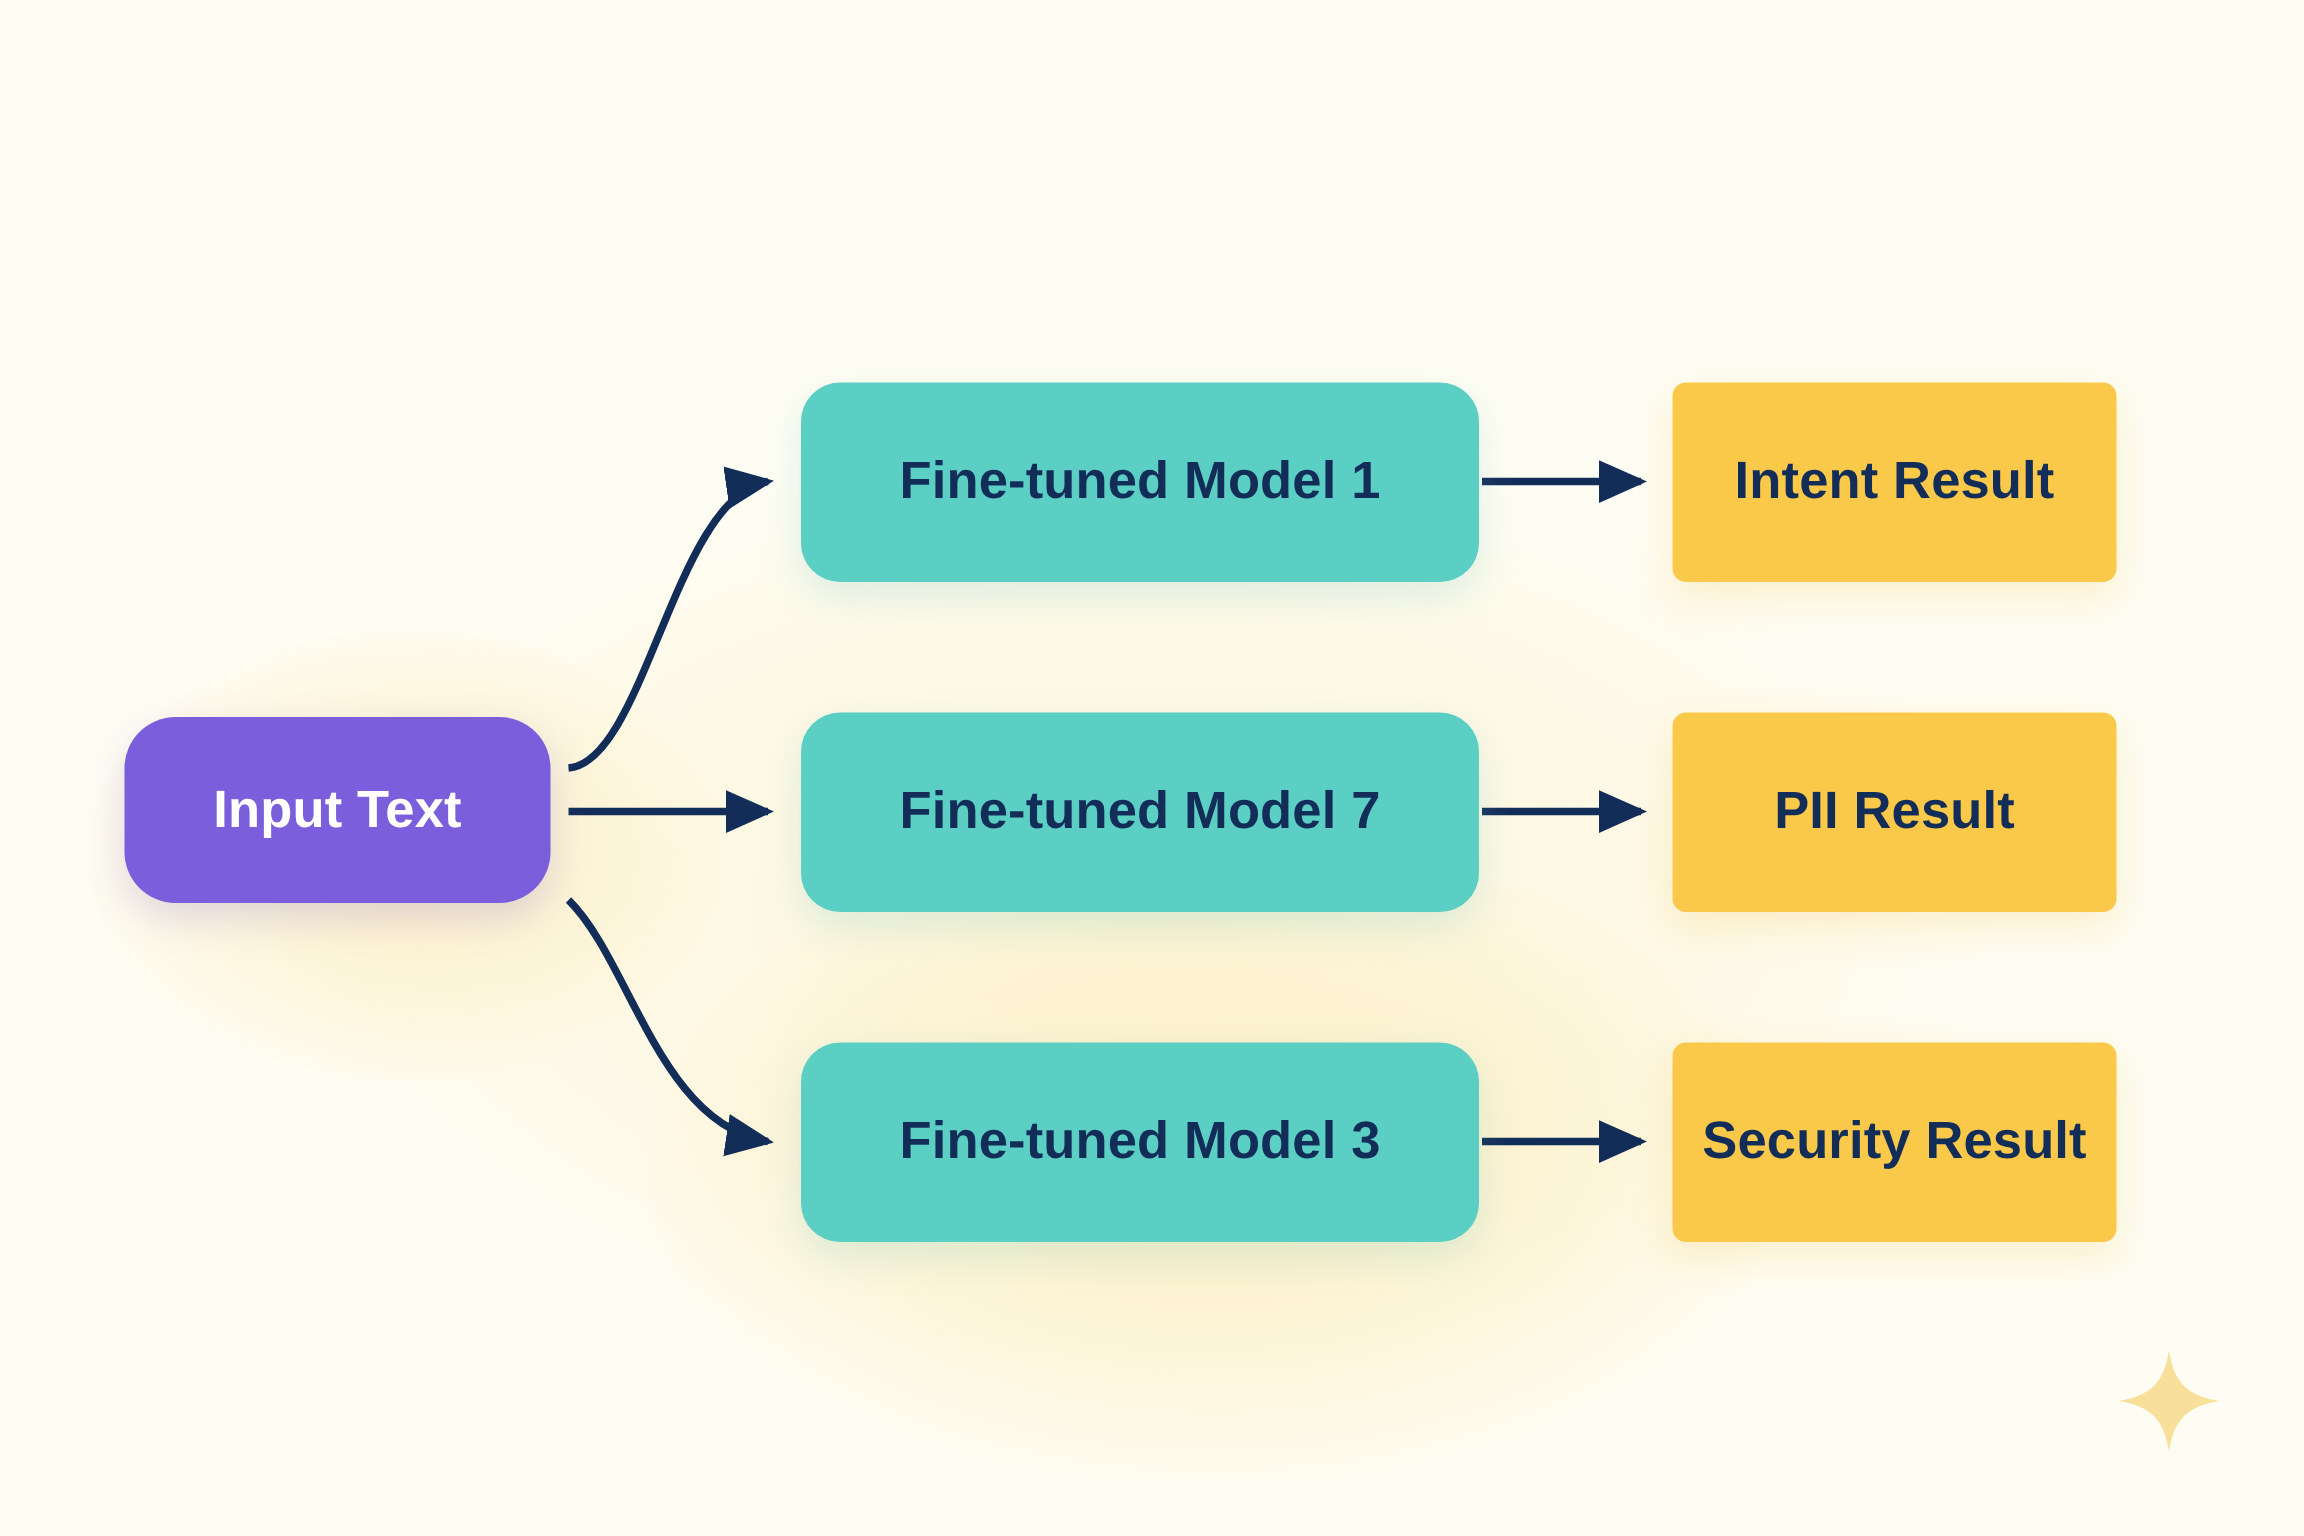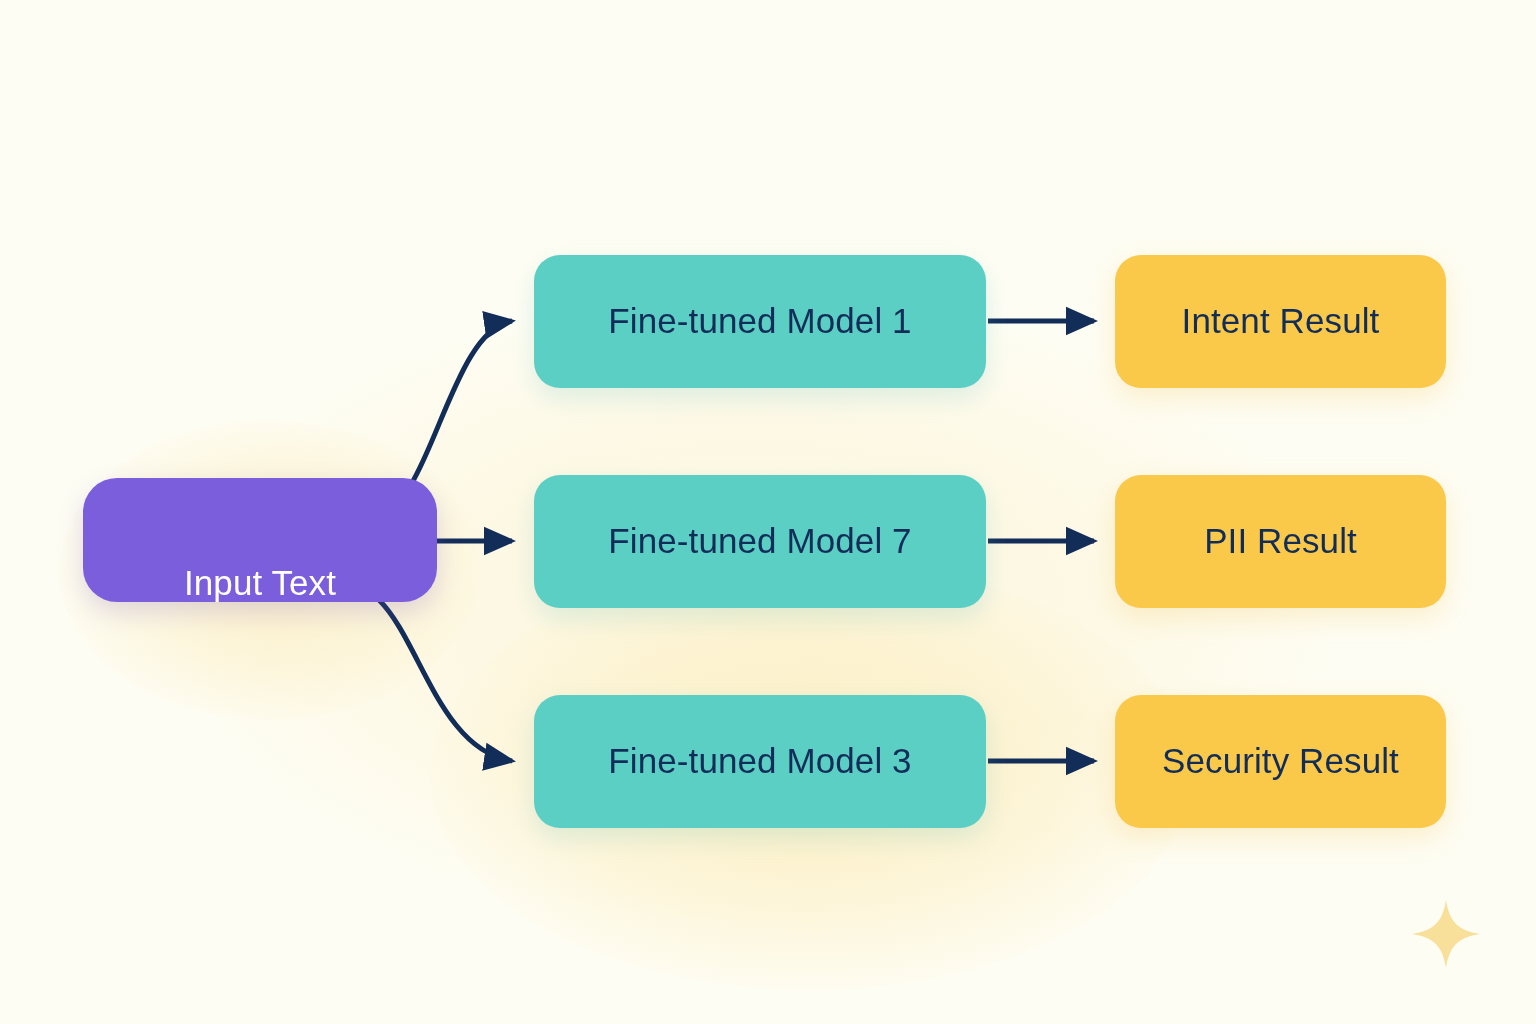--- a/index.html
+++ b/index.html
@@ -46,52 +46,51 @@
     height: 1024px;
   }
 
   .node {
     position: absolute;
     display: flex;
     align-items: center;
     justify-content: center;
     box-sizing: border-box;
     text-align: center;
-    font-weight: normal;
+    font-weight: bold;
     letter-spacing: 0.1px;
     line-height: 1.1;
   }
 
   .node-input {
     left: 83px; top: 478px;
-    width: 354px; height: 124px;
+    width: 284px; height: 124px;
     background: #7B5EDB;
     color: #FFFFFF;
     border-radius: 34px;
     font-size: 35px;
     box-shadow: 0 10px 26px rgba(120,95,200,0.22);
-    align-items: flex-end;
   }
 
   .node-model {
     left: 534px;
     width: 452px; height: 133px;
     background: #5CCFC5;
     color: #132D59;
     border-radius: 26px;
     font-size: 35px;
     box-shadow: 0 10px 26px rgba(90,190,185,0.20);
   }
 
   .node-result {
     left: 1115px;
-    width: 331px; height: 133px;
+    width: 296px; height: 133px;
     background: #FBC94A;
     color: #132D59;
-    border-radius: 26px;
+    border-radius: 9px;
     font-size: 35px;
     box-shadow: 0 10px 26px rgba(240,190,70,0.22);
   }
 
   .row-1 { top: 255px; }
   .row-2 { top: 475px; }
   .row-3 { top: 695px; }
 
   .sparkle {
     position: absolute;

